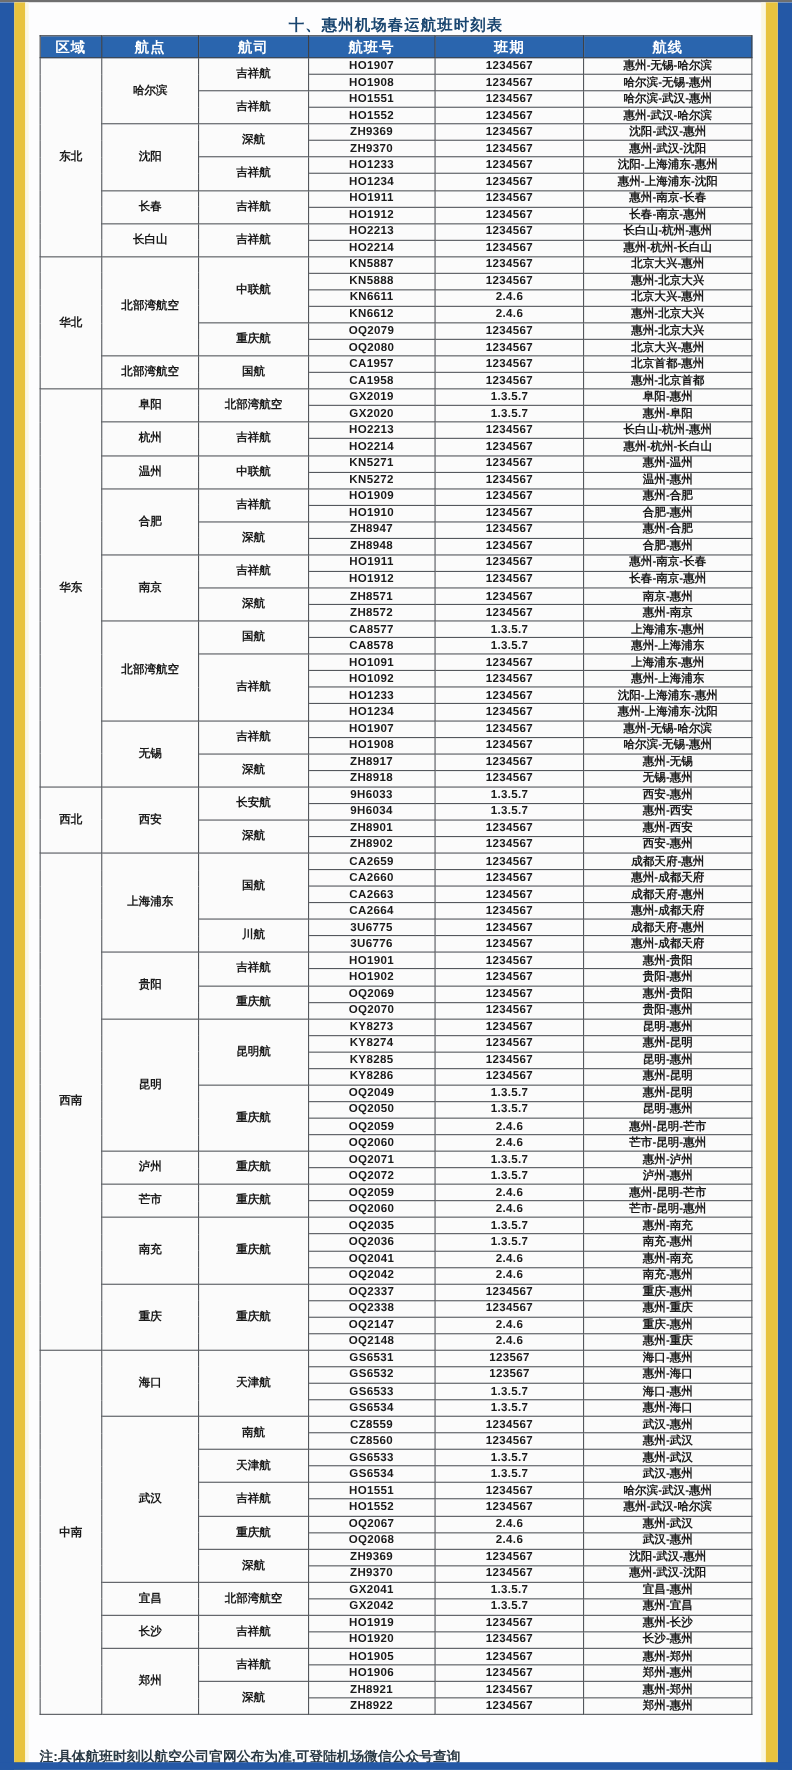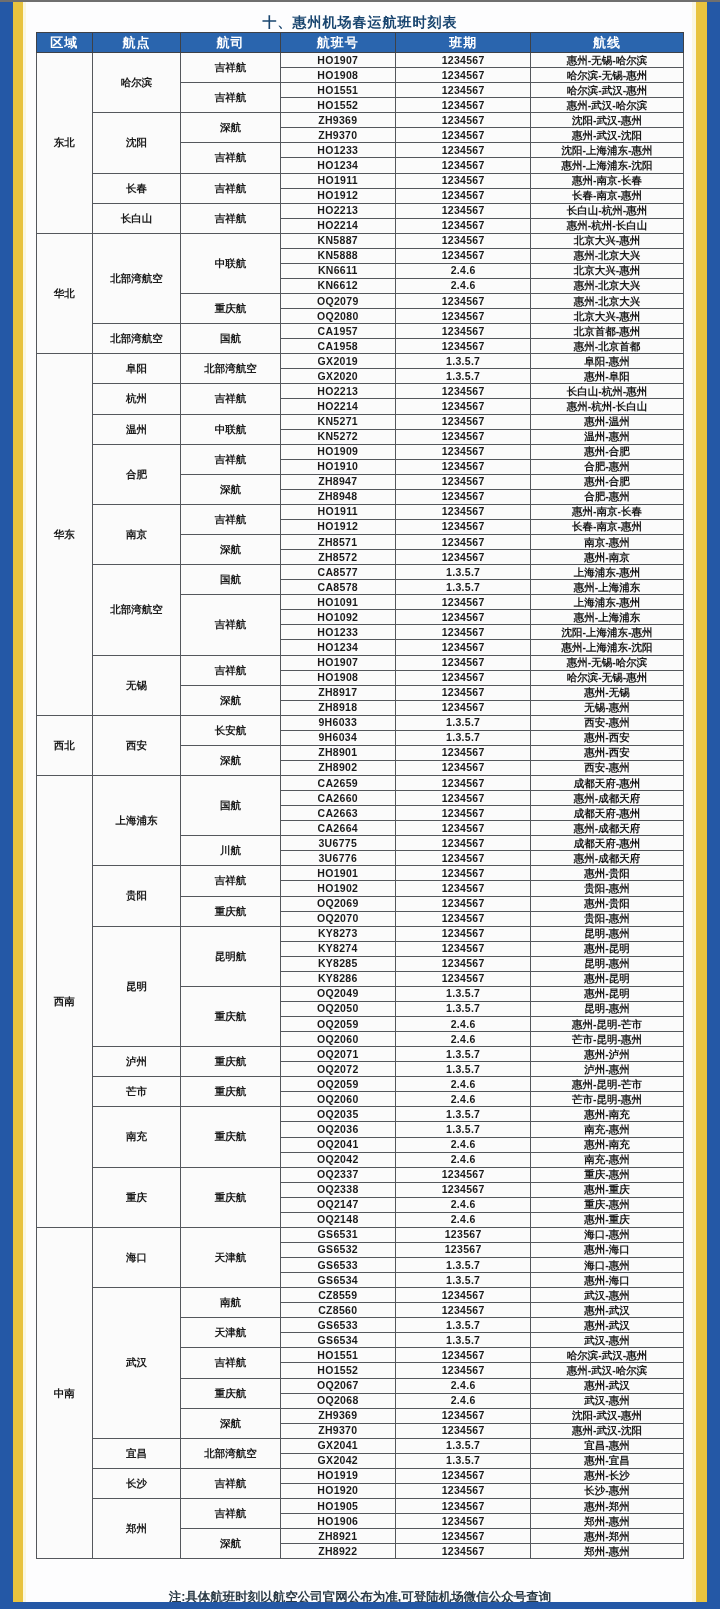--- a/index.html
+++ b/index.html
@@ -54,21 +54,21 @@
   .schedule tbody tr { height: 15.07px; }
   .c-region { width: 54px; }
   .c-dest   { width: 86px; }
   .c-airline{ width: 96px; }
   .c-no     { width: 112px; font-size: 11px; letter-spacing: 0.3px; }
   .c-days   { width: 131px; font-size: 11px; letter-spacing: 0.3px; }
   .c-route  { width: 148px; }
   
   .footnote {
     position: absolute; left: 36px; top: 1587px; width: 648px;
-    text-align: center;
+    text-align: left;
     font-size: 12.5px; font-weight: bold;
     color: var(--footnote-color, #2b3a45);
   }
 </style>
 </head>
 <body>
 
 <div class="band band-blue-left"></div>
 <div class="band band-yellow-left"></div>
 <div class="band band-cream-left"></div>

